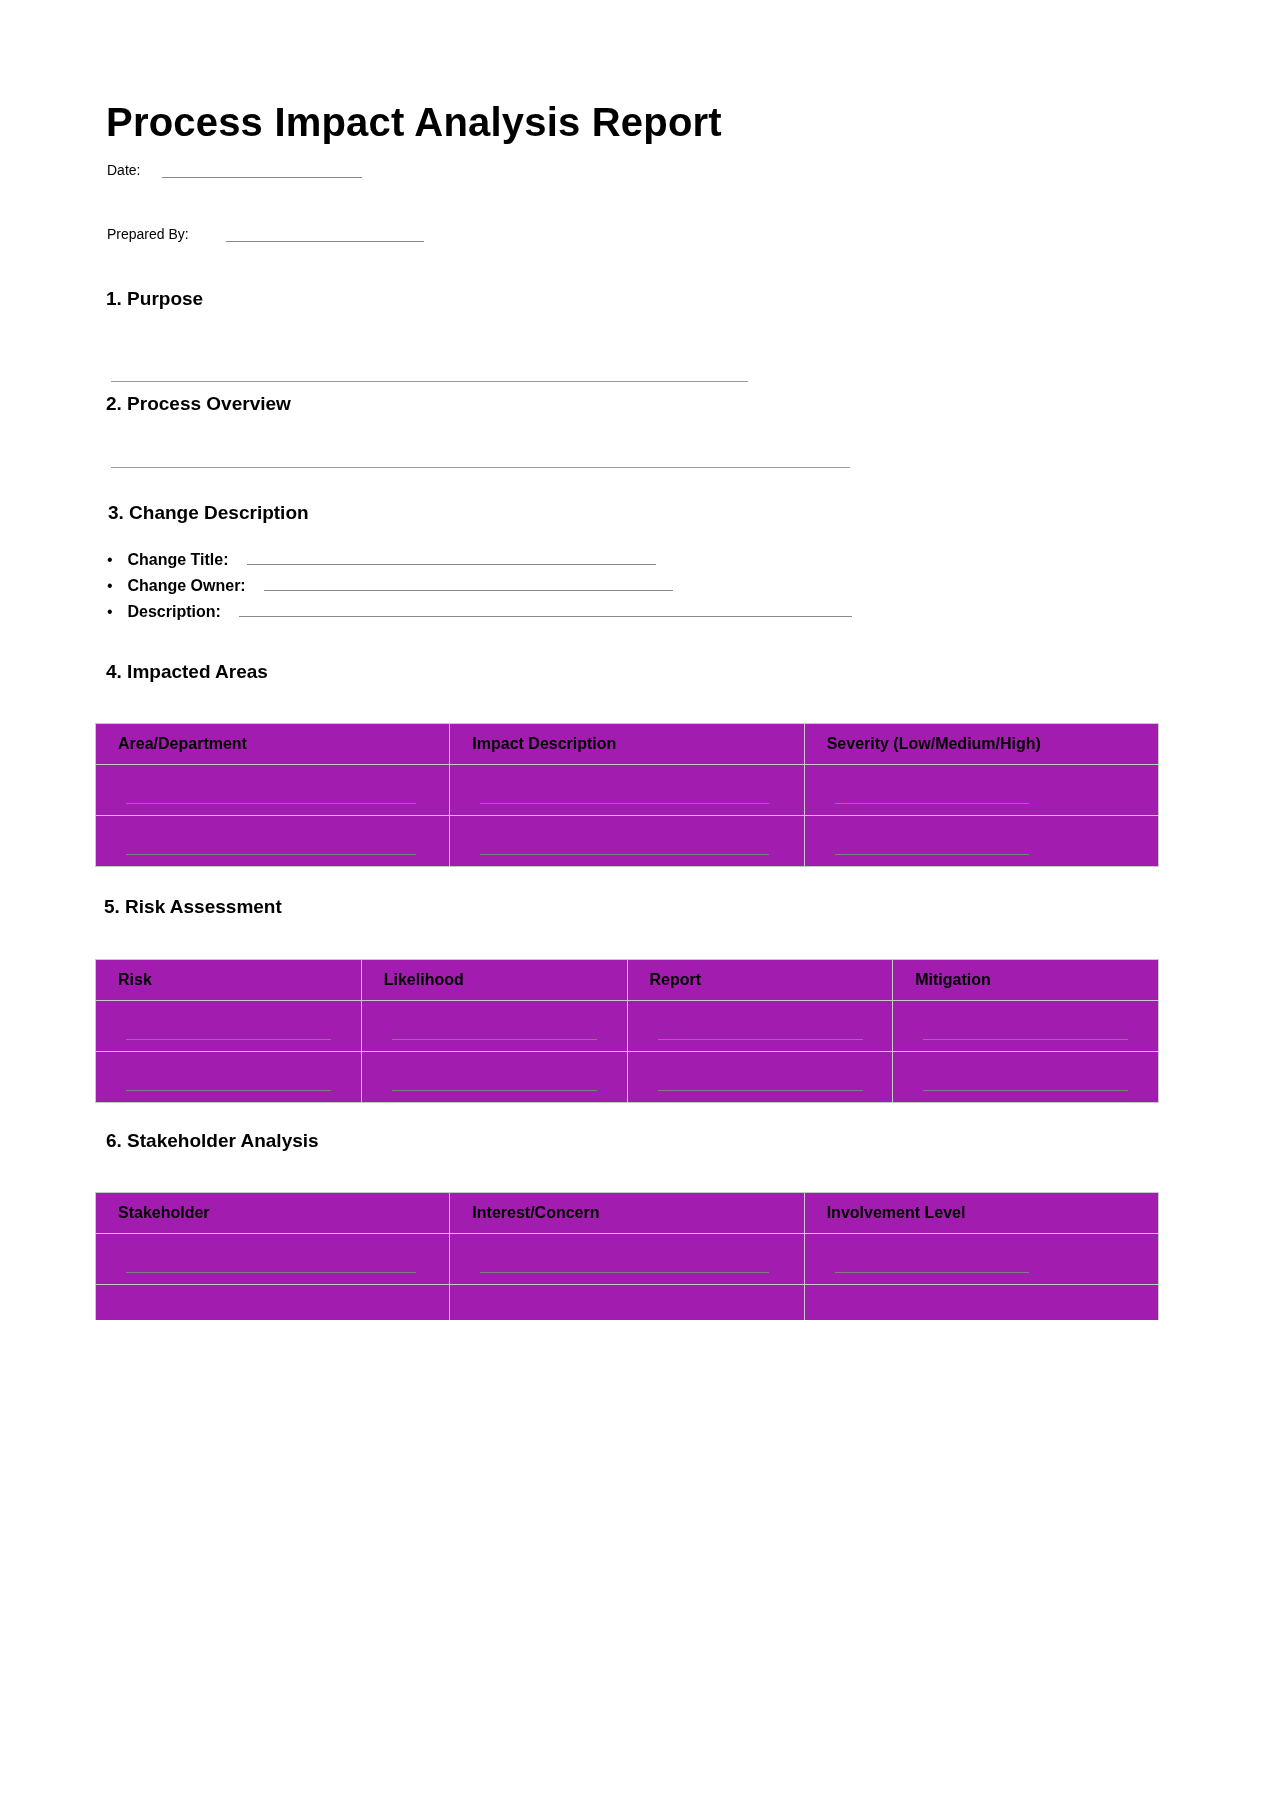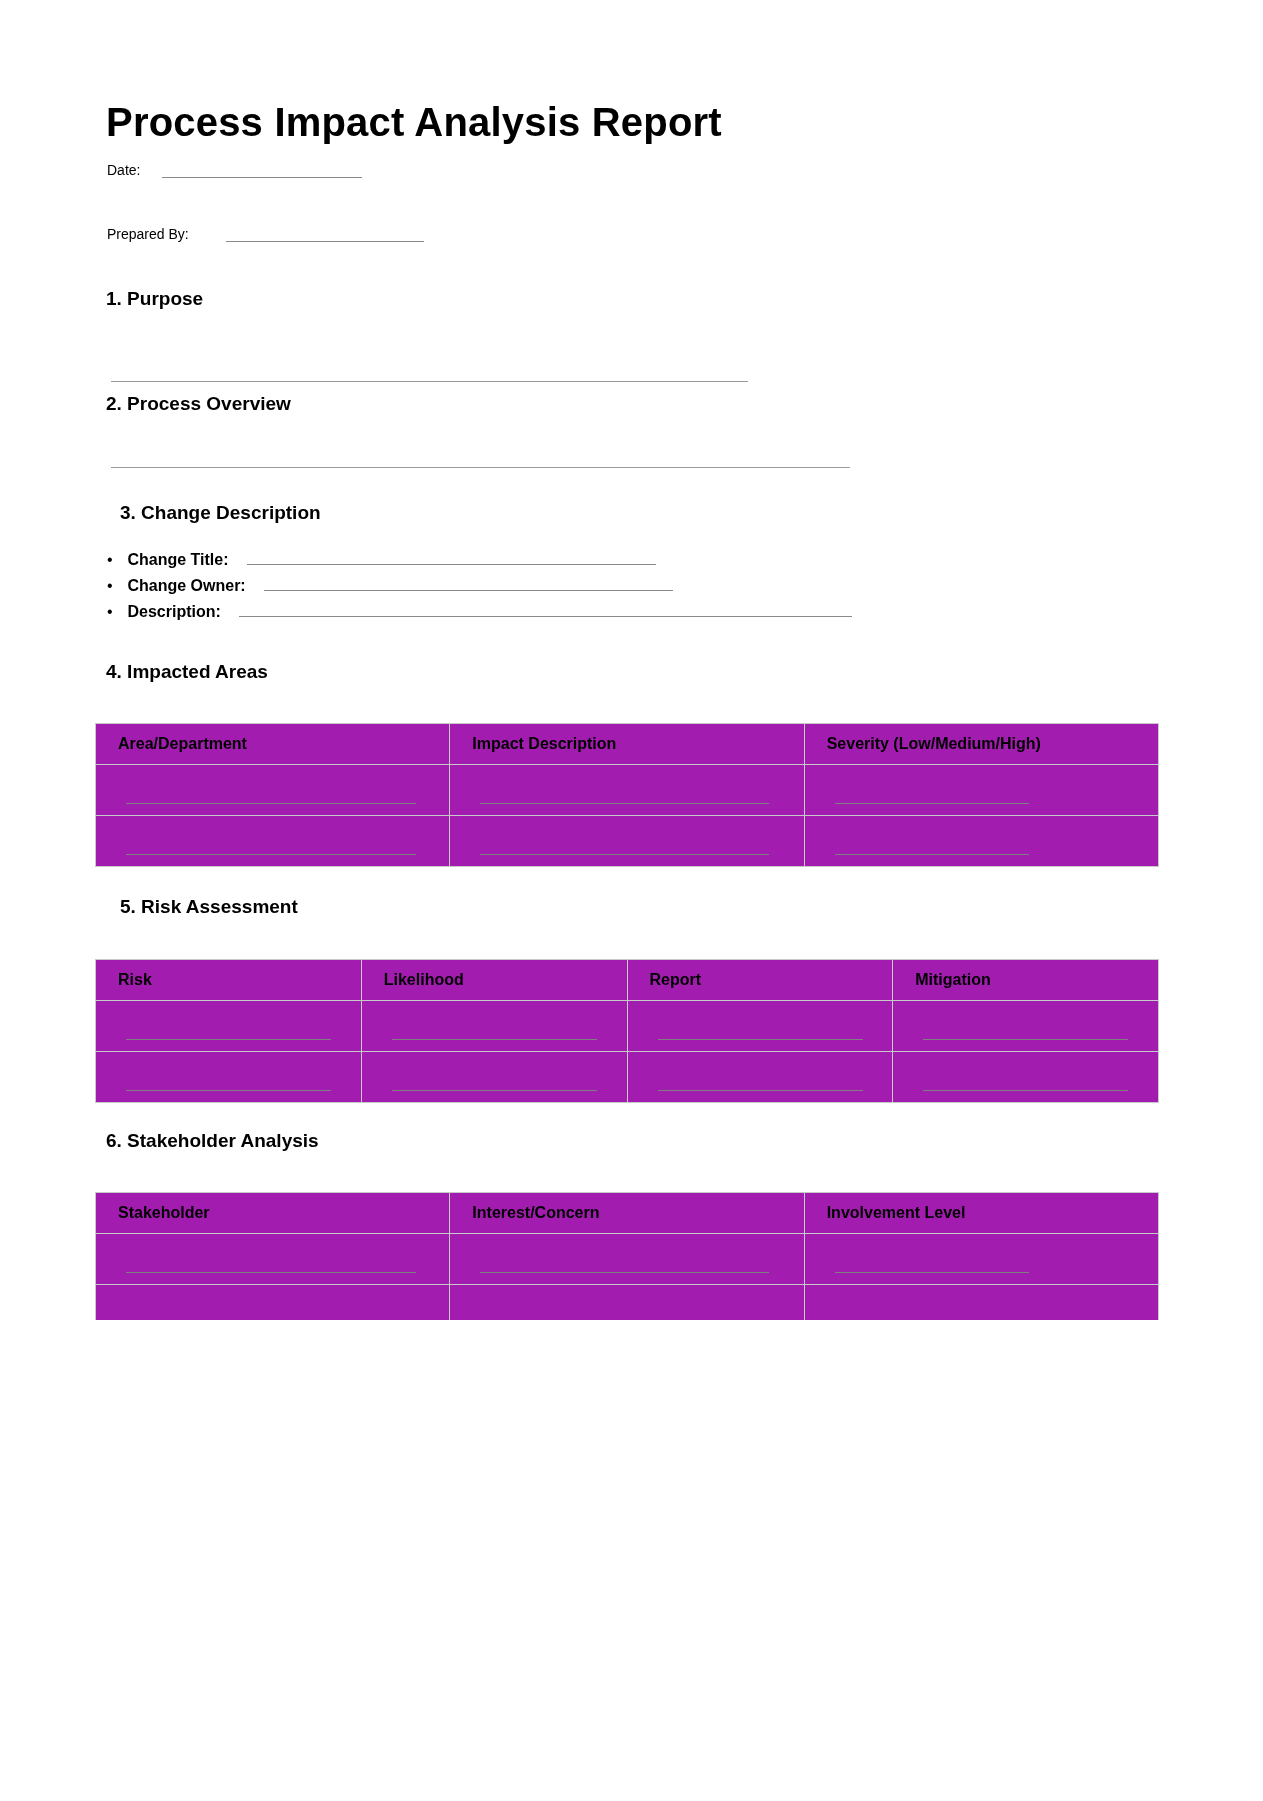--- a/index.html
+++ b/index.html
@@ -103,21 +103,21 @@
     <span>Prepared By:</span>
     <span class="fillline" style="width:198px; margin-left:26px;"></span>
   </div>
 
   <div class="abs h2" style="left:106px; top:288px;">1. Purpose</div>
   <div class="abs rule" style="left:111px; top:381px; width:637px;"></div>
 
   <div class="abs h2" style="left:106px; top:393px;">2. Process Overview</div>
   <div class="abs rule" style="left:111px; top:467px; width:739px;"></div>
 
-  <div class="abs h2" style="left:120px; top:502px;">3. Change Description</div>
+  <div class="abs h2" style="left:108px; top:502px;">3. Change Description</div>
 
   <ul class="abs bullets" style="left:91px; top:547px;">
     <li>
       <span class="blabel">Change Title:</span>
       <span class="fillline" style="width:409px; margin-left:14px;"></span>
     </li>
     <li>
       <span class="blabel">Change Owner:</span>
       <span class="fillline" style="width:409px; margin-left:14px;"></span>
     </li>
@@ -158,21 +158,21 @@
               <span class="cell-line w-b"></span>
             </td>
           <td>
               <span class="cell-line w-c"></span>
             </td>
         </tr>
       </tbody>
     </table>
   </div>
 
-  <div class="abs h2" style="left:120px; top:896px;">5. Risk Assessment</div>
+  <div class="abs h2" style="left:104px; top:896px;">5. Risk Assessment</div>
 
   <div class="abs" style="left:95px; top:959px;">
     <table>
       <thead>
         <tr>
             <th>Risk</th>
             <th>Likelihood</th>
             <th>Report</th>
             <th>Mitigation</th>
           </tr>

